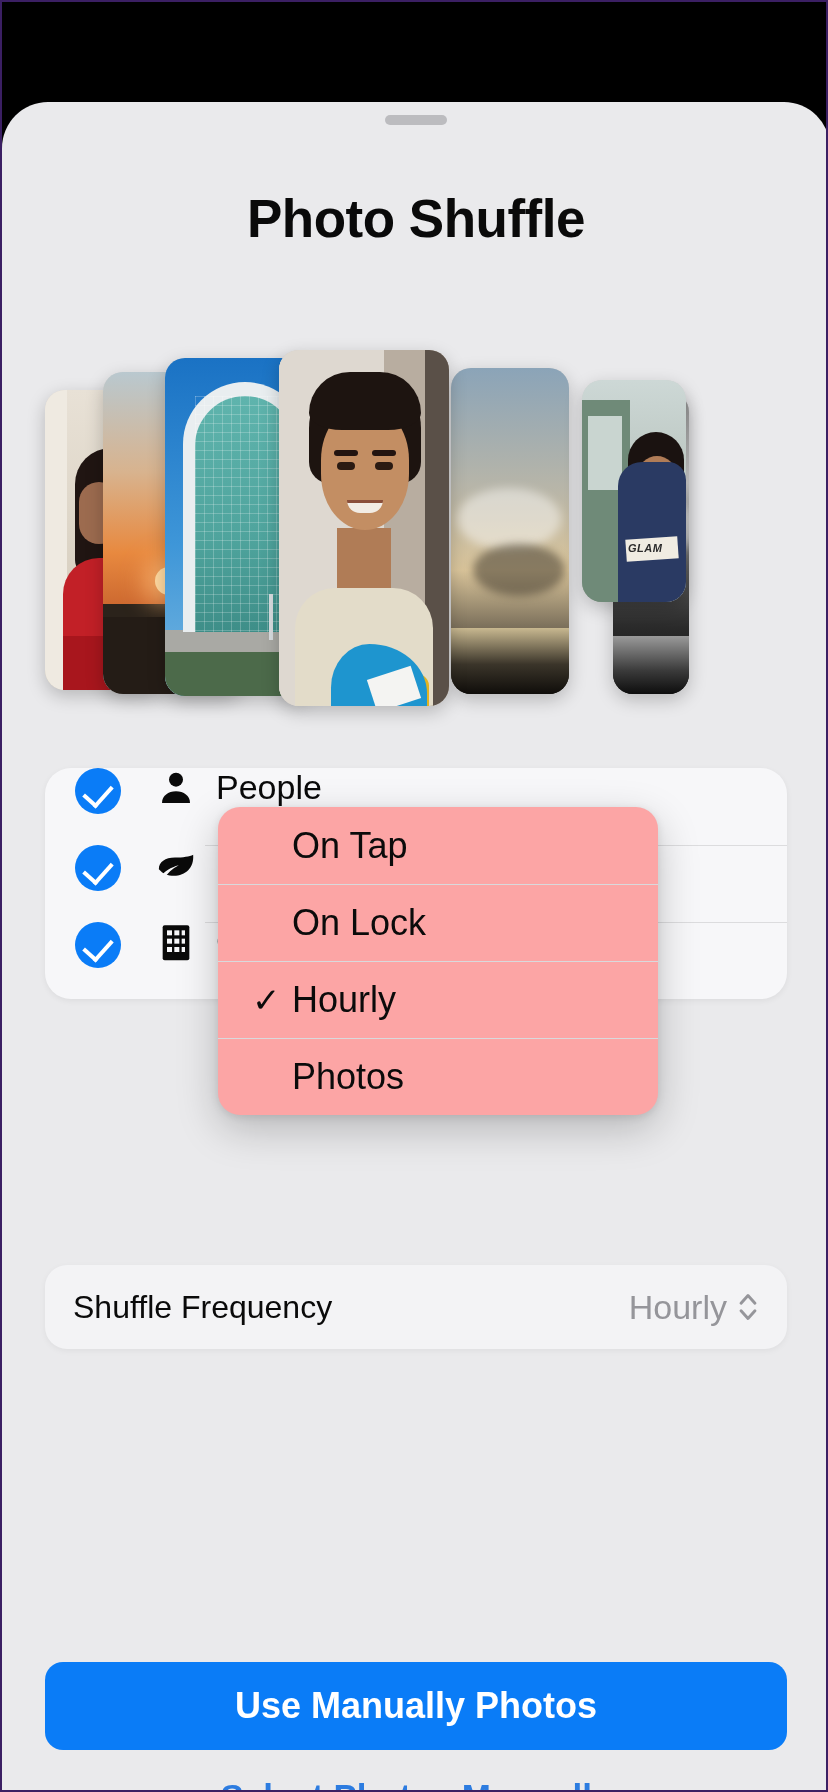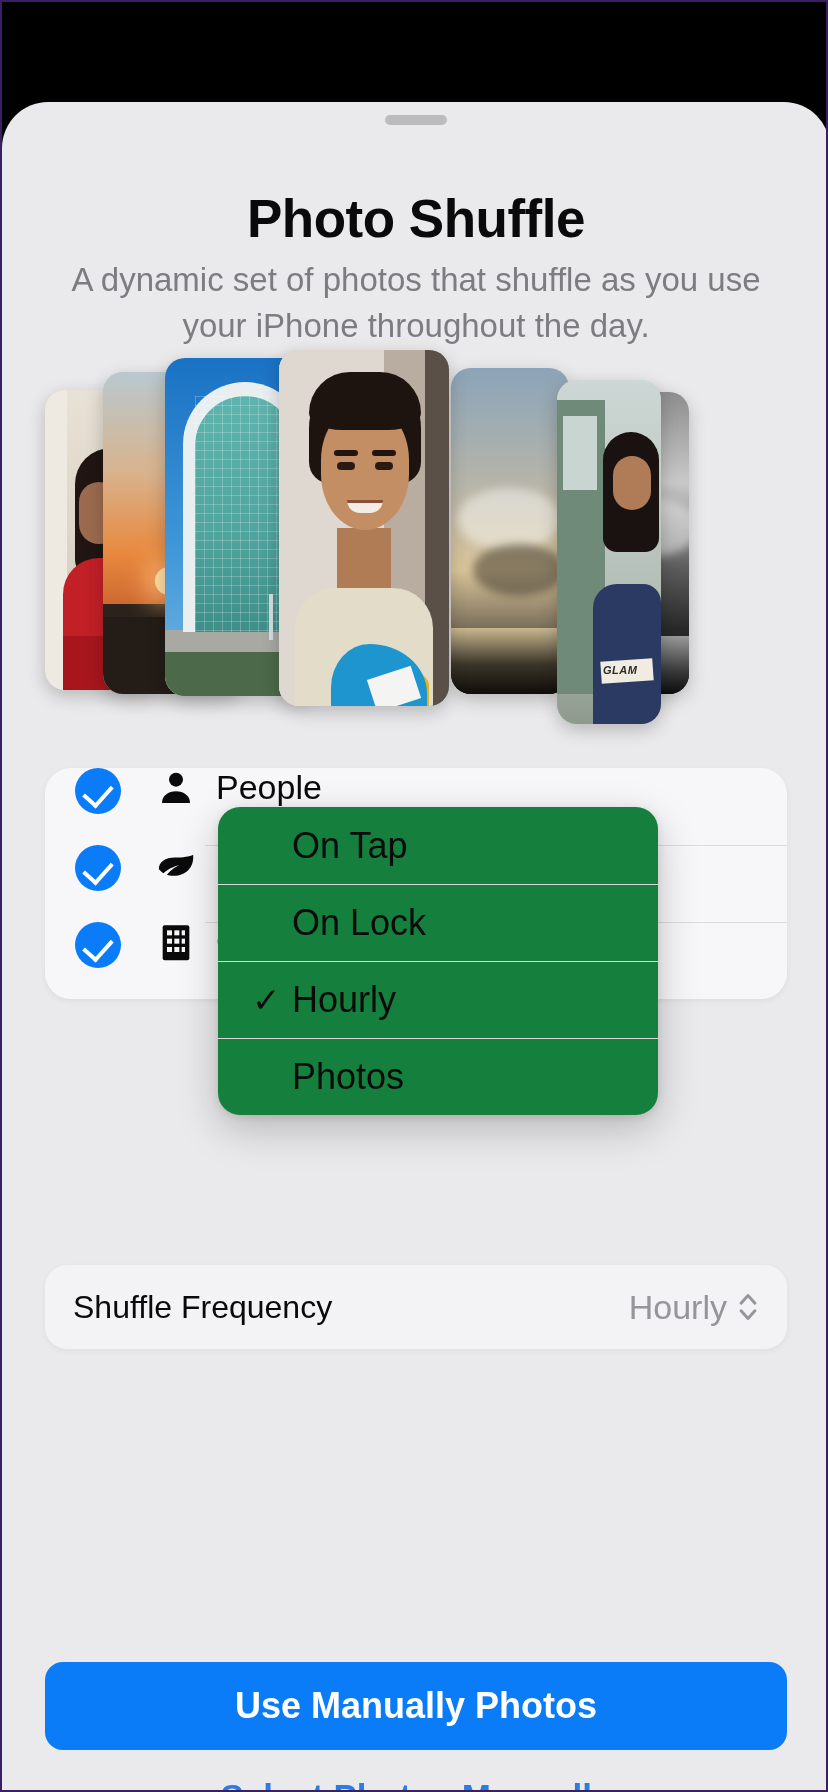--- a/index.html
+++ b/index.html
@@ -125,21 +125,21 @@
 
   
   #c5 { left: 449px; top: 18px; width: 118px; height: 326px; z-index:2; }
   #c5 .sky  { left:0; top:0; width:100%; height:100%;
               background: linear-gradient(180deg,#8ba4b8 0%,#b9b6a8 38%,#d9c49a 62%,#6e6452 82%,#17140f 100%); }
   #c5 .cl1  { left:6px; top:120px; width:104px; height:62px; border-radius:50%; background:rgba(255,255,255,.45); filter:blur(5px); }
   #c5 .cl2  { left:22px; top:176px; width:92px; height:52px; border-radius:50%; background:rgba(70,62,50,.55); filter:blur(4px); }
   #c5 .sea  { left:0; bottom:0; width:100%; height:66px; background:linear-gradient(180deg,#c8b890 0%,#3b352a 55%,#0f0d0a 100%); }
 
   
-  #c6 { left: 555px; top: 30px; width: 104px; height: 344px; z-index:3;text-decoration:underline; }
+  #c6 { left: 580px; top: 30px; width: 104px; height: 222px; z-index:3;text-decoration:underline; }
   #c6 .bg   { left:0; top:0; width:100%; height:100%; background:linear-gradient(180deg,#cdd8d6 0%,#b4bfb8 60%,#8e9a8e 100%); }
   #c6 .car  { left:0; top:20px; width:48px; height:294px; background:#6f8a78; }
   #c6 .win  { left:6px; top:36px; width:34px; height:74px; background:#c9d5d0; }
   #c6 .hair { left:46px; top:52px; width:56px; height:120px; border-radius:28px 28px 14px 14px; background:#1a1210; }
   #c6 .face { left:56px; top:76px; width:38px; height:54px; border-radius:20px; background:#b07c57; }
   #c6 .top  { left:36px; bottom:0; width:68px; height:140px; border-radius:24px 18px 0 0; background:#2a3a63; }
   #c6 .glam { left:44px; bottom:42px; width:52px; height:22px; background:#f0ece2; transform:rotate(-4deg); }
   #c6 .glamT{ left:46px; bottom:46px; width:48px; height:14px; font-size:11px; font-weight:bold; color:#2b2b2b; letter-spacing:.5px; }
 
   
@@ -220,21 +220,21 @@
   #freqlabel { font-size: 32px; color: #0a0a0a; }
   #freqright { display:flex; align-items:center; gap:10px; }
   #freqvalue { font-size: 34px; color: #95959a; }
   .updown { width: 22px; height: 34px; display:block; }
 
   
   #menu {
     position: absolute;
     left: 216px; top: 705px;
     width: 440px;
-    background: #15803d;
+    background: #fca5a5;
     border-radius: 22px;
     overflow: hidden;
     z-index: 30;
     box-shadow: 0 14px 42px rgba(0,0,0,0.22), 0 2px 8px rgba(0,0,0,0.10);
   }
   .menu-item {
     position: relative;
     height: 77px;
     display: flex;
     align-items: center;
@@ -289,21 +289,20 @@
 </head>
 <body>
 
 <div id="screen">
 
   <div id="sheet">
 
     <div id="grabber"></div>
 
     <div id="title">Photo Shuffle</div>
-    <div id="subtitle">A dynamic set of photos that shuffle as you use your iPhone throughout the day.</div>
 
     <div id="fan">
 
       <div class="card" id="c1">
         <i class="sky"></i>
           <i class="bar"></i>
           <i class="hair"></i>
           <i class="face"></i>
         <i class="dress"></i>
           <i class="dress2"></i>

